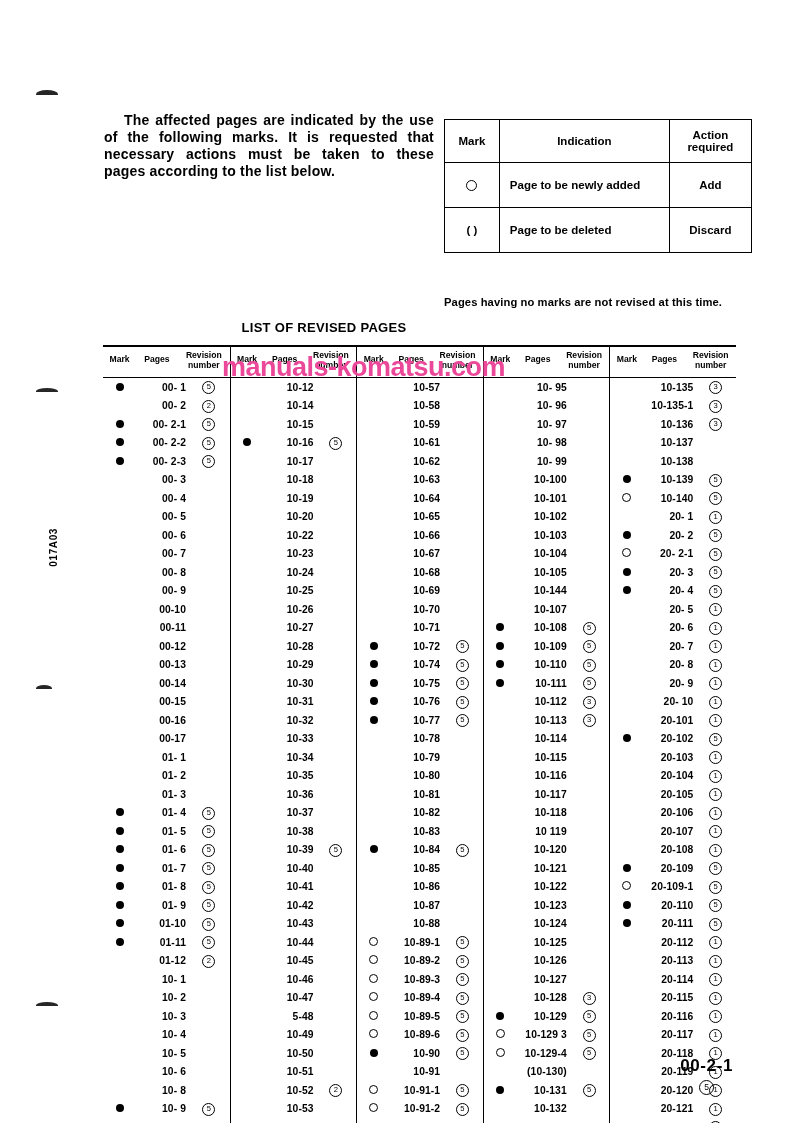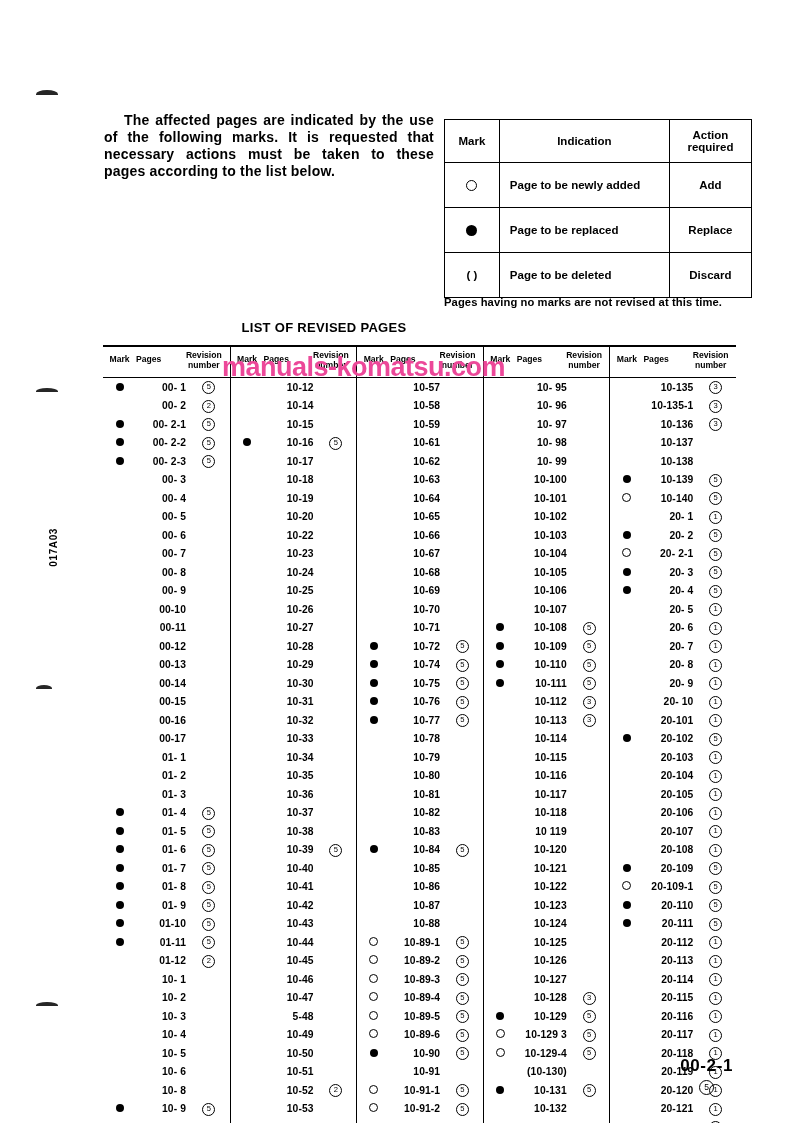--- a/index.html
+++ b/index.html
@@ -107,21 +107,21 @@
     display: flex;
     align-items: flex-start;
     height: 31px;
     border-bottom: 1.6px solid #000;
     font-size: 8.6px;
     font-weight: 600;
     padding-top: 3px;
     box-sizing: border-box;
   }
   .h-mark { width: 33px; text-align: center; padding-top: 4px; }
-  .h-pages{ width: 42px; text-align: left; padding-top: 4px; }
+  .h-pages{ width: 42px; text-align: center; padding-top: 4px; }
   .h-rev  { flex: 1; text-align: center; line-height: 10px; }
 
   .row {
     display: flex;
     align-items: center;
     height: 18.5px;
     font-size: 10.3px;
     font-weight: bold;
   }
   .r-mark  { width: 33px; text-align: center; }
@@ -223,27 +223,20 @@
     <th class="hd c-act">Action required</th>
   </tr>
   <tr>
     <td class="rw c-mark">
       <span class="dot-open"></span>
     </td>
     <td class="rw c-ind left">Page to be newly added</td>
     <td class="rw c-act">Add</td>
   </tr>
   <tr>
-    <td class="rw c-mark">
-      <span class="dot-fill"></span>
-    </td>
-    <td class="rw c-ind left">Page to be replaced</td>
-    <td class="rw c-act">Replace</td>
-  </tr>
-  <tr>
     <td class="rw c-mark">(  )</td>
     <td class="rw c-ind left">Page to be deleted</td>
     <td class="rw c-act">Discard</td>
   </tr>
 </tbody>
   </table>
 
 <div class="note">Pages having no marks are not revised at this time.</div>
 
 <div class="list-title">LIST OF REVISED PAGES</div>
@@ -942,21 +935,21 @@
           <div class="r-page">10-104</div>
           <div class="r-rev"></div>
         </div>
         <div class="row">
           <div class="r-mark"></div>
           <div class="r-page">10-105</div>
           <div class="r-rev"></div>
         </div>
         <div class="row">
           <div class="r-mark"></div>
-          <div class="r-page">10-106</div>
+          <div class="r-page">10-144</div>
           <div class="r-rev"></div>
         </div>
         <div class="row">
           <div class="r-mark"></div>
           <div class="r-page">10-107</div>
           <div class="r-rev"></div>
         </div>
         <div class="row">
           <div class="r-mark"><span class="mk-fill"></span></div>
           <div class="r-page">10-108</div>

